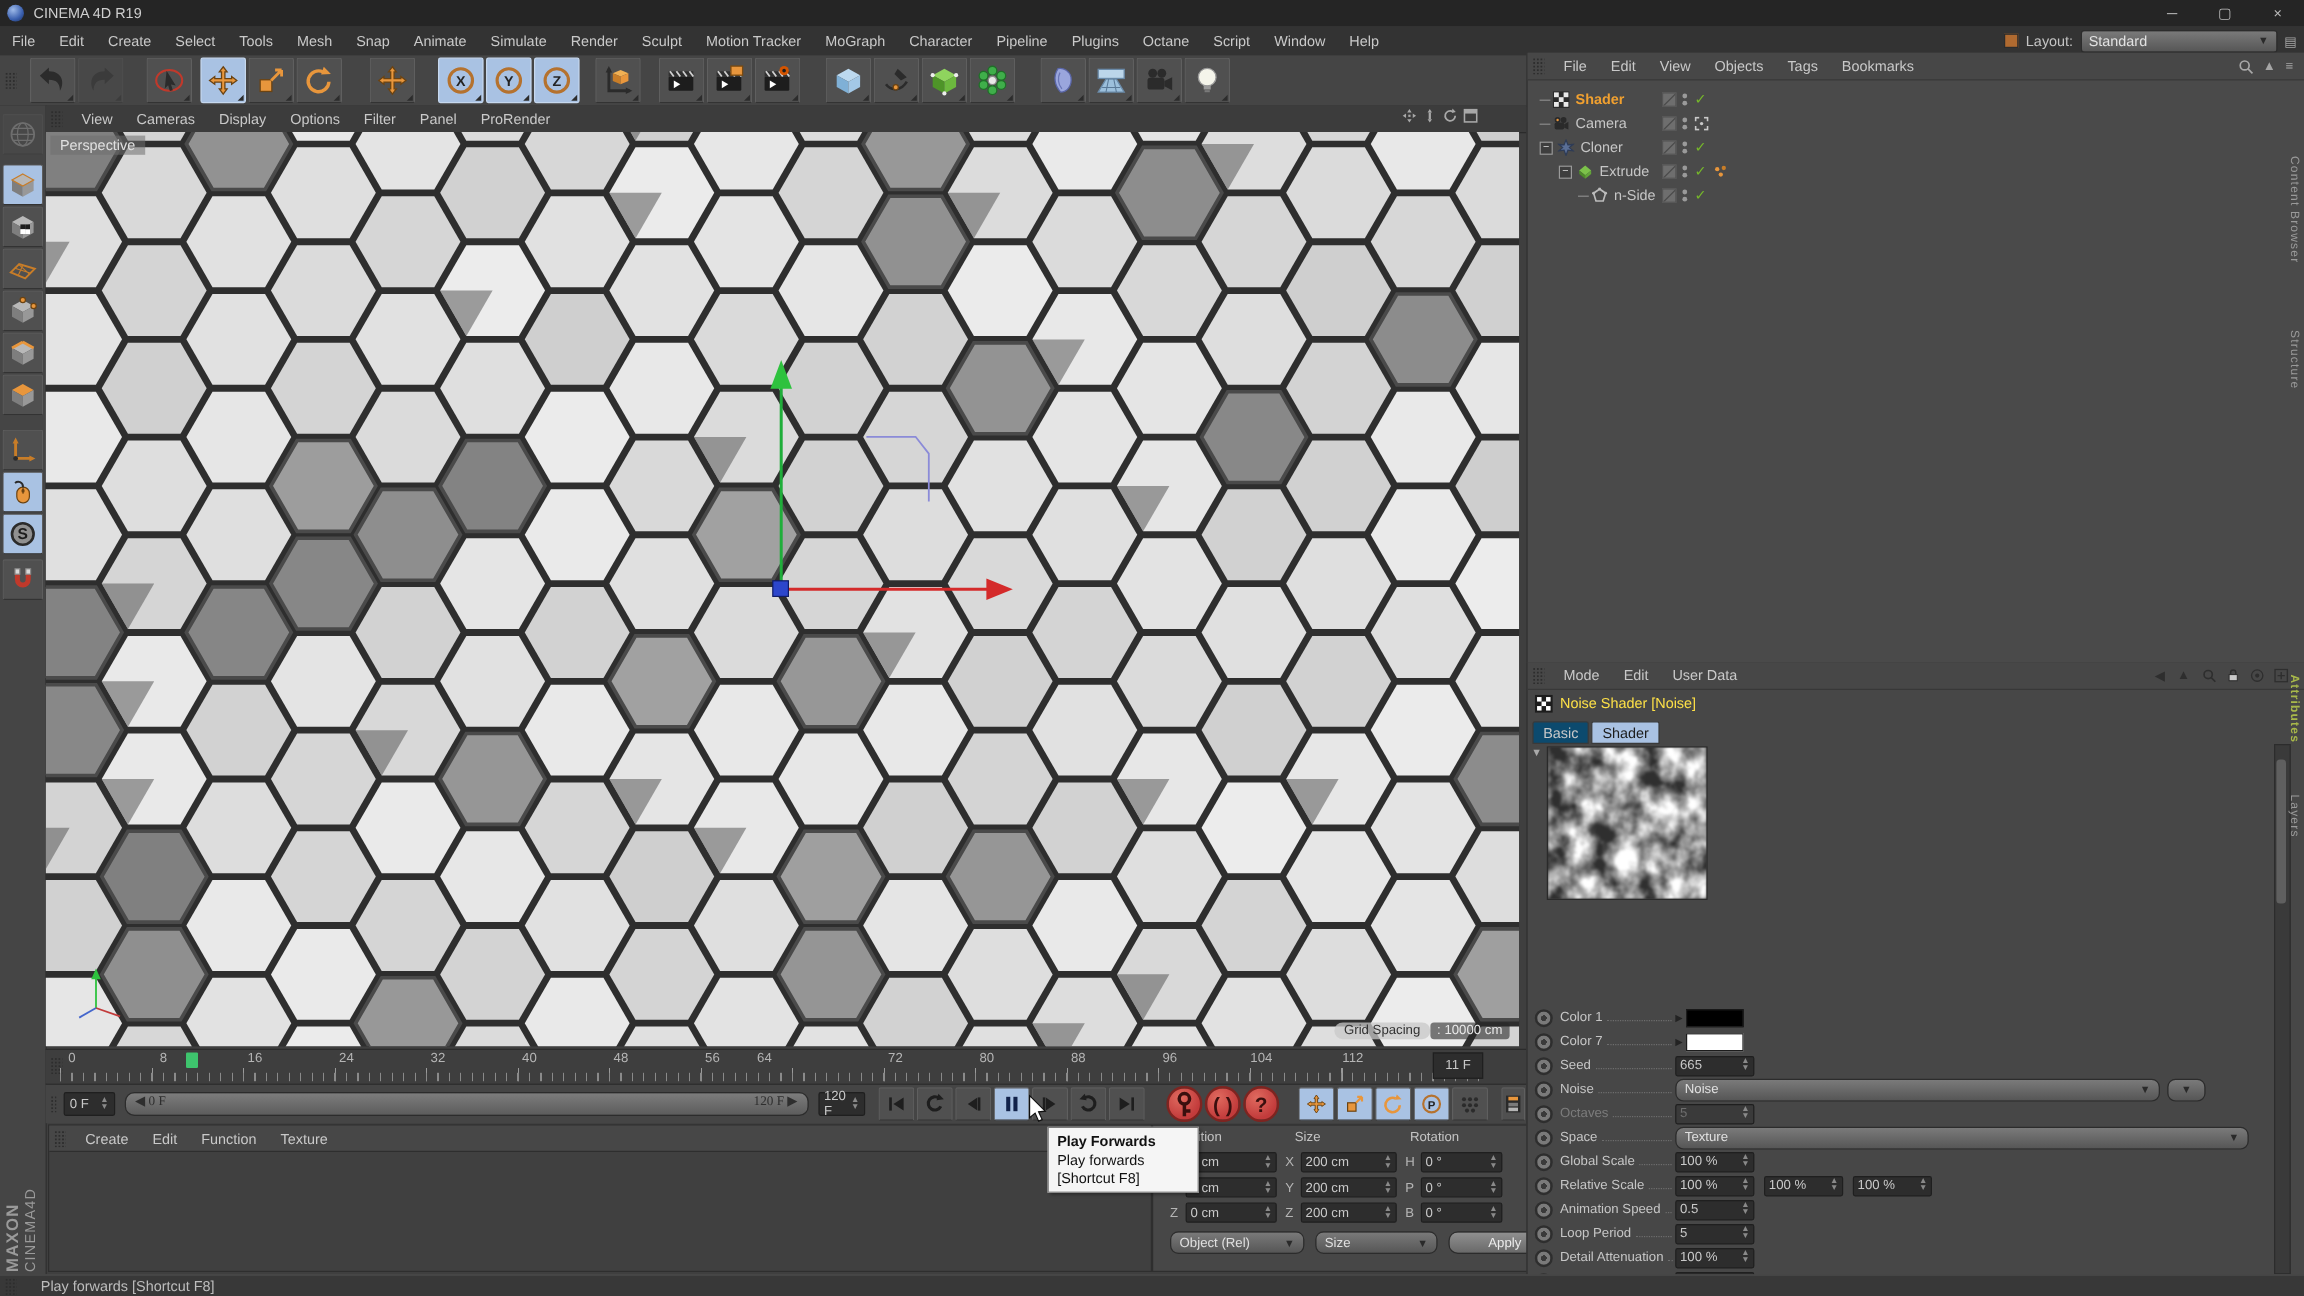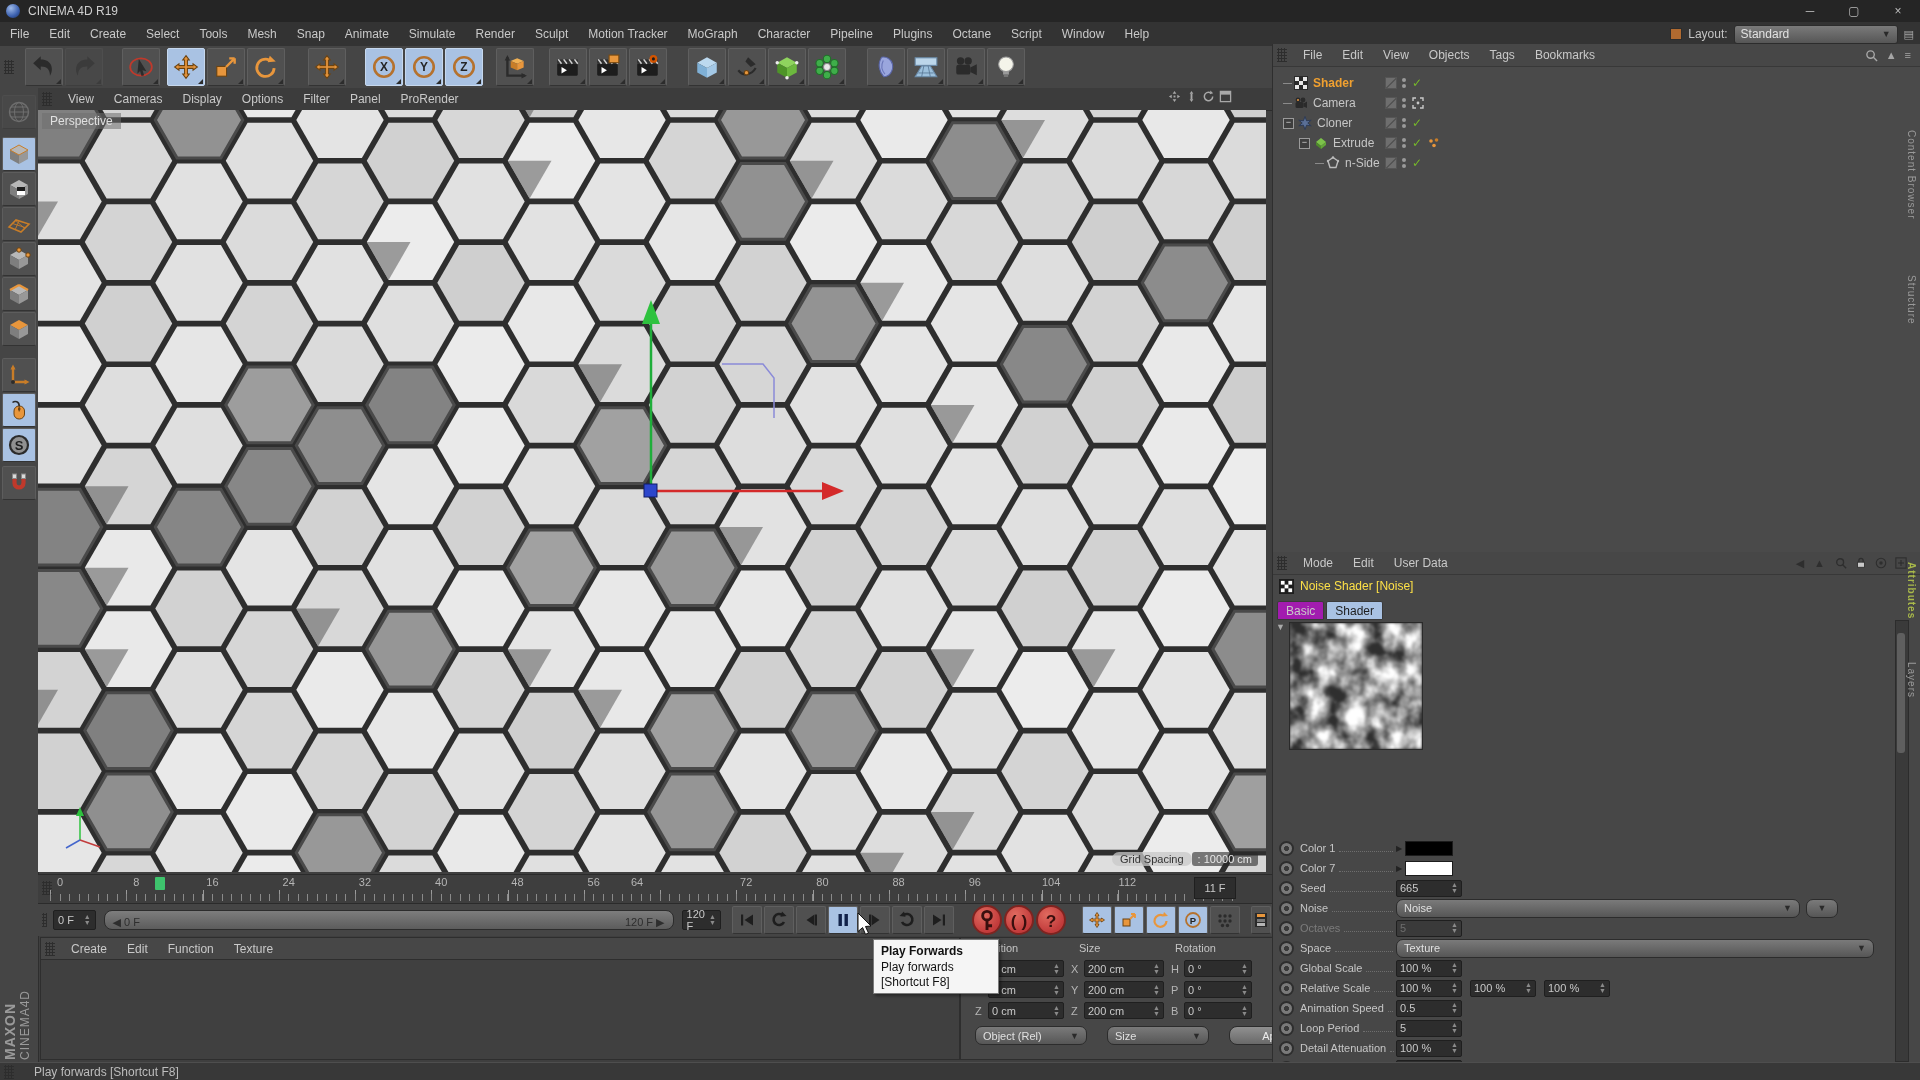--- a/index.html
+++ b/index.html
@@ -46,21 +46,21 @@
   #tickstrip{position:absolute;left:0;bottom:2px;width:100%;height:7px;
      background-image:repeating-linear-gradient(90deg,#8a8a8a 0 1px,transparent 1px 9.53px);}
   #tickstrip2{position:absolute;left:0;bottom:2px;width:100%;height:11px;
      background-image:repeating-linear-gradient(90deg,#9a9a9a 0 1px,transparent 1px 76.27px);}
   #playhead{position:absolute;top:2px;width:10px;height:13px;border-radius:1px;}
   #curframe-box{position:absolute;right:36px;top:2px;width:40px;height:20px;background:#2d2d2d;border:1px solid #1f1f1f;color:#c9c9c9;display:flex;align-items:center;justify-content:center;font-size:11px;}
   
   #playbar{left:38px;top:903px;width:1234px;height:32px;background:#454545;border-top:1px solid #2b2b2b;display:flex;align-items:center;}
   .field{height:18px;background:#2d2d2d;border:1px solid #1f1f1f;border-radius:2px;color:#c9c9c9;display:flex;align-items:center;padding:0 4px;font-size:11px;justify-content:space-between;}
   .spinner{color:#8a8a8a;font-size:7px;line-height:6px;margin-left:4px;display:flex;flex-direction:column;}
-  #range-scroll{height:18px;flex:0 0 552px;margin:0 8px;background:linear-gradient(#7d7d7d,#5c5c5c);border:1px solid #2c2c2c;border-radius:8px;display:flex;align-items:flex-end;justify-content:space-between;padding:0 8px;color:#2e2e2e;font-size:11px;}
+  #range-scroll{height:18px;flex:0 0 552px;margin:0 8px;background:linear-gradient(#7d7d7d,#5c5c5c);border:1px solid #2c2c2c;border-radius:8px;display:flex;align-items:flex-start;justify-content:space-between;padding:0 8px;color:#2e2e2e;font-size:11px;font-family:Liberation Serif, serif;}
   .tbtn{width:28px;height:26px;margin:0 1px;background:#505050;border:1px solid #5f5f5f;border-bottom-color:#333;border-radius:2px;display:flex;align-items:center;justify-content:center;color:#1e1e1e;font-size:13px;}
   .tbtn.hl{background:#a9c2e3;}
   .tbtn svg{width:18px;height:18px;}
   .rbtn{width:26px;height:26px;margin:0 1px;border-radius:50%;display:flex;align-items:center;justify-content:center;font-weight:bold;color:#38100f;border:2px solid #7e2420;background:radial-gradient(circle at 35% 30%,#e06a5f,#c23b3b 70%);}
   
   #matman{left:40px;top:937px;width:918px;height:121px;background:#404040;border:1px solid #2e2e2e;}
   #matman-menu{height:21px;background:#474747;display:flex;align-items:center;border-bottom:1px solid #2e2e2e;}
   #coordpanel{left:960px;top:937px;width:312px;height:121px;background:#474747;border:1px solid #2e2e2e;font-size:11px;}
   #coord-headers{position:absolute;left:0;top:4px;width:100%;display:flex;}
   .coord-row{position:absolute;left:14px;display:flex;align-items:center;gap:3px;}
@@ -77,21 +77,21 @@
   .om-row svg.oicon{width:14px;height:14px;margin-right:5px;}
   .expander{width:9px;height:9px;border:1px solid #9a9a9a;color:#ddd;font-size:9px;line-height:7px;text-align:center;margin-right:4px;background:#3e3e3e;}
   .treestub{height:1px;background:#8a8a8a;width:9px;margin-right:2px;}
   .omcol{position:absolute;display:flex;align-items:center;}
   .laysq{width:10px;height:10px;background:#6e6e6e;border:1px solid #555;position:relative;overflow:hidden;}
   .laysq::after{content:"";position:absolute;left:-2px;top:4px;width:16px;height:1px;background:#4a4a4a;transform:rotate(-45deg);}
   .visdots{display:flex;flex-direction:column;gap:2px;margin-left:5px;}
   .visdots i{width:4px;height:4px;border-radius:50%;background:#9a9a9a;}
   #am{left:1272px;top:552px;width:648px;height:510px;background:#474747;border-left:1px solid #2e2e2e;overflow:hidden;}
   #am-title{height:22px;display:flex;align-items:center;padding-left:4px;color:#fde047;}
-  .tab{height:17px;padding:0 8px;display:flex;align-items:center;background:#a21caf;border:1px solid #3a3a3a;color:#c9c9c9;margin-right:2px;border-radius:2px 2px 0 0;}
+  .tab{height:17px;padding:0 8px;display:flex;align-items:center;background:#0c4a6e;border:1px solid #3a3a3a;color:#c9c9c9;margin-right:2px;border-radius:2px 2px 0 0;}
   .tab.active{background:#a9c2e3;color:#1d1d1d;}
   #shader-props-header{position:absolute;left:0px;top:198px;width:622px;height:16px;background:#3d3d3d;border-top:1px solid #2f2f2f;border-bottom:1px solid #2f2f2f;display:flex;align-items:center;padding-left:6px;font-weight:bold;color:#d5d5d5;}
   .am-row{position:absolute;left:6px;height:20px;display:flex;align-items:center;font-size:11px;color:#c6c6c6;width:610px;}
   .animdot{width:11px;height:11px;border-radius:50%;border:2px solid #2e2e2e;background:radial-gradient(circle,#3a3a3a 30%,#7a7a7a 32%);margin-right:6px;flex:0 0 11px;}
   .am-label{flex:0 0 96px;display:flex;align-items:baseline;overflow:hidden;white-space:nowrap;}
   .leaders{flex:1;border-bottom:1px dotted #6e6e6e;margin:0 3px 3px 4px;min-width:4px;}
   .swatch{width:46px;height:13px;border:1px solid #1c1c1c;}
   .disabled{color:#7c7c7c;}
   .disabled .cfield{color:#6e6e6e;background:#3a3a3a;}
   #am-scroll{position:absolute;right:12px;top:68px;width:12px;height:440px;background:#3a3a3a;border:1px solid #2c2c2c;}
@@ -1018,21 +1018,21 @@
         <span style="width:10px;color:#b5b5b5;margin-left:4px">B</span>
         <span class="cfield" style="width:60px">
           <span>0 °</span>
           <span class="spinner">
             <span>▲</span>
             <span>▼</span>
           </span>
         </span>
       </div>
     </div>
-  <div style="position:absolute;left:14px;top:88px;display:flex;gap:20px;align-items:center;">
+  <div style="position:absolute;left:14px;top:88px;display:flex;gap:9px;align-items:center;">
     <div class="dd" style="width:96px">
       <span>Object (Rel)</span>
         <span class="arr">▼</span>
     </div>
     <div class="dd" style="width:86px">
       <span>Size</span>
         <span class="arr">▼</span>
     </div>
     <div id="apply-btn">Apply</div>
   </div>

